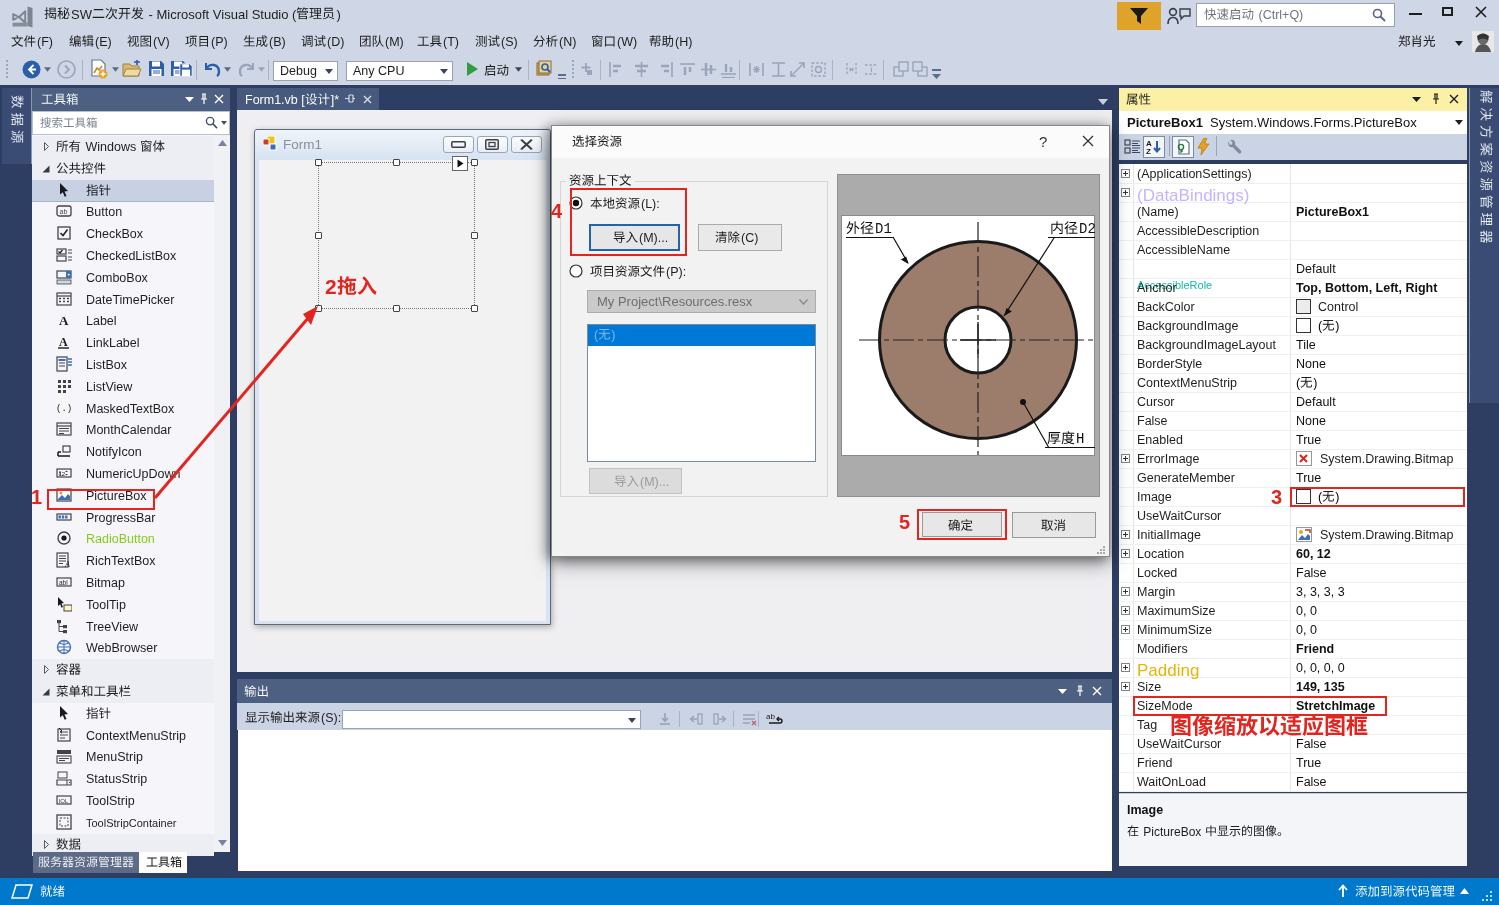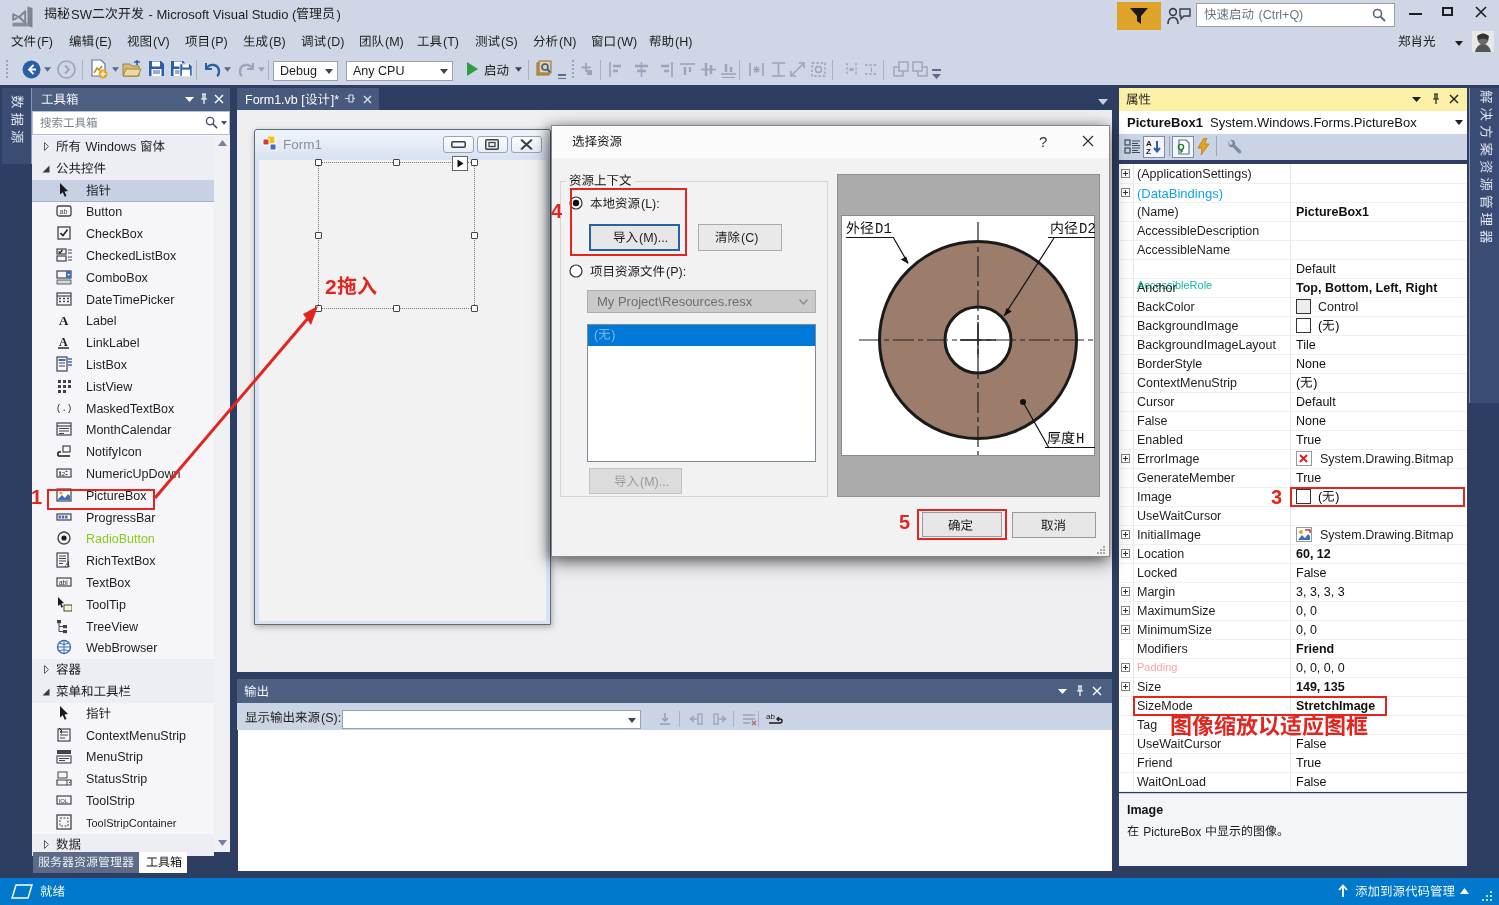--- a/index.html
+++ b/index.html
@@ -550,21 +550,21 @@
 <div class="row" style="position:absolute;left:86px;top:553px;height:15px">
     <span style="font-size:12.5px;color:#1e1e1e;white-space:pre">RichTextBox</span>
   </div>
 <div style="position:absolute;left:56px;top:574px">
     <svg width="16" height="16" viewBox="0 0 16 16">
       <rect x="1" y="4" width="14" height="8" fill="none" stroke="#404448" stroke-width="1.2"></rect>
       <text x="3" y="10.5" font-size="6.5" fill="#1a1a1a" font-family="Liberation Sans">abl</text>
     </svg>
   </div>
 <div class="row" style="position:absolute;left:86px;top:575px;height:15px">
-    <span style="font-size:12.5px;color:#1e1e1e;white-space:pre">TextBox</span>
+    <span style="font-size:12.5px;color:#1e1e1e;white-space:pre">Bitmap</span>
   </div>
 <div style="position:absolute;left:56px;top:596px">
     <svg width="16" height="16" viewBox="0 0 16 16">
       <path d="M2 1 L8 7 L5.5 7.5 L7 11 L5.5 11.7 L4.2 8.2 L2 10 Z" fill="#1a1a1a"></path>
       <rect x="8" y="9" width="8" height="6" fill="#fdf4c2" stroke="#404448" stroke-width="1"></rect>
     </svg>
   </div>
 <div class="row" style="position:absolute;left:86px;top:597px;height:15px">
     <span style="font-size:12.5px;color:#1e1e1e;white-space:pre">ToolTip</span>
   </div>
@@ -851,21 +851,21 @@
 <div style="position:absolute;left:1133px;top:164px;width:1px;height:627px;background:#e6e6e6;"></div>
 <div style="position:absolute;left:1119px;top:183px;width:348px;height:1px;background:#f0f0f0;"></div>
 <div style="position:absolute;left:1121px;top:169px;width:9px;height:9px;background:#fff;border:1px solid #848484;"></div>
 <div style="position:absolute;left:1123px;top:173px;width:5px;height:1px;background:#333;"></div>
 <div style="position:absolute;left:1125px;top:171px;width:1px;height:5px;background:#333;"></div>
 <div class="t" style="left:1137px;top:167px;font-size:12.5px;color:#1e1e1e">(ApplicationSettings)</div>
 <div style="position:absolute;left:1119px;top:202px;width:348px;height:1px;background:#f0f0f0;"></div>
 <div style="position:absolute;left:1121px;top:188px;width:9px;height:9px;background:#fff;border:1px solid #848484;"></div>
 <div style="position:absolute;left:1123px;top:192px;width:5px;height:1px;background:#333;"></div>
 <div style="position:absolute;left:1125px;top:190px;width:1px;height:5px;background:#333;"></div>
-<div class="t" style="left:1137px;top:186px;font-size:13px;color:#0ea5e9">(DataBindings)</div>
+<div class="t" style="left:1137px;top:186px;font-size:17px;color:#c4b5fd">(DataBindings)</div>
 <div style="position:absolute;left:1119px;top:221px;width:348px;height:1px;background:#f0f0f0;"></div>
 <div class="t" style="left:1137px;top:205px;font-size:12.5px;color:#1e1e1e">(Name)</div>
 <div class="t" style="left:1296px;top:205px;font-size:12.5px;font-weight:bold;color:#111">PictureBox1</div>
 <div style="position:absolute;left:1119px;top:240px;width:348px;height:1px;background:#f0f0f0;"></div>
 <div class="t" style="left:1137px;top:224px;font-size:12.5px;color:#1e1e1e">AccessibleDescription</div>
 <div style="position:absolute;left:1119px;top:259px;width:348px;height:1px;background:#f0f0f0;"></div>
 <div class="t" style="left:1137px;top:243px;font-size:12.5px;color:#1e1e1e">AccessibleName</div>
 <div style="position:absolute;left:1119px;top:278px;width:348px;height:1px;background:#f0f0f0;"></div>
 <div class="t" style="left:1137px;top:279px;font-size:11px;color:#14b8a6">AccessibleRole</div>
 <div class="t" style="left:1296px;top:262px;font-size:12.5px;font-weight:normal;color:#111">Default</div>
@@ -974,21 +974,21 @@
 <div style="position:absolute;left:1125px;top:627px;width:1px;height:5px;background:#333;"></div>
 <div class="t" style="left:1137px;top:623px;font-size:12.5px;color:#1e1e1e">MinimumSize</div>
 <div class="t" style="left:1296px;top:623px;font-size:12.5px;font-weight:normal;color:#111">0, 0</div>
 <div style="position:absolute;left:1119px;top:658px;width:348px;height:1px;background:#f0f0f0;"></div>
 <div class="t" style="left:1137px;top:642px;font-size:12.5px;color:#1e1e1e">Modifiers</div>
 <div class="t" style="left:1296px;top:642px;font-size:12.5px;font-weight:bold;color:#111">Friend</div>
 <div style="position:absolute;left:1119px;top:677px;width:348px;height:1px;background:#f0f0f0;"></div>
 <div style="position:absolute;left:1121px;top:663px;width:9px;height:9px;background:#fff;border:1px solid #848484;"></div>
 <div style="position:absolute;left:1123px;top:667px;width:5px;height:1px;background:#333;"></div>
 <div style="position:absolute;left:1125px;top:665px;width:1px;height:5px;background:#333;"></div>
-<div class="t" style="left:1137px;top:661px;font-size:11px;color:#fca5a5">Padding</div>
+<div class="t" style="left:1137px;top:661px;font-size:17px;color:#eab308">Padding</div>
 <div class="t" style="left:1296px;top:661px;font-size:12.5px;font-weight:normal;color:#111">0, 0, 0, 0</div>
 <div style="position:absolute;left:1119px;top:696px;width:348px;height:1px;background:#f0f0f0;"></div>
 <div style="position:absolute;left:1121px;top:682px;width:9px;height:9px;background:#fff;border:1px solid #848484;"></div>
 <div style="position:absolute;left:1123px;top:686px;width:5px;height:1px;background:#333;"></div>
 <div style="position:absolute;left:1125px;top:684px;width:1px;height:5px;background:#333;"></div>
 <div class="t" style="left:1137px;top:680px;font-size:12.5px;color:#1e1e1e">Size</div>
 <div class="t" style="left:1296px;top:680px;font-size:12.5px;font-weight:bold;color:#111">149, 135</div>
 <div style="position:absolute;left:1119px;top:715px;width:348px;height:1px;background:#f0f0f0;"></div>
 <div class="t" style="left:1137px;top:699px;font-size:12.5px;color:#1e1e1e">SizeMode</div>
 <div class="t" style="left:1296px;top:699px;font-size:12.5px;font-weight:bold;color:#111">StretchImage</div>

